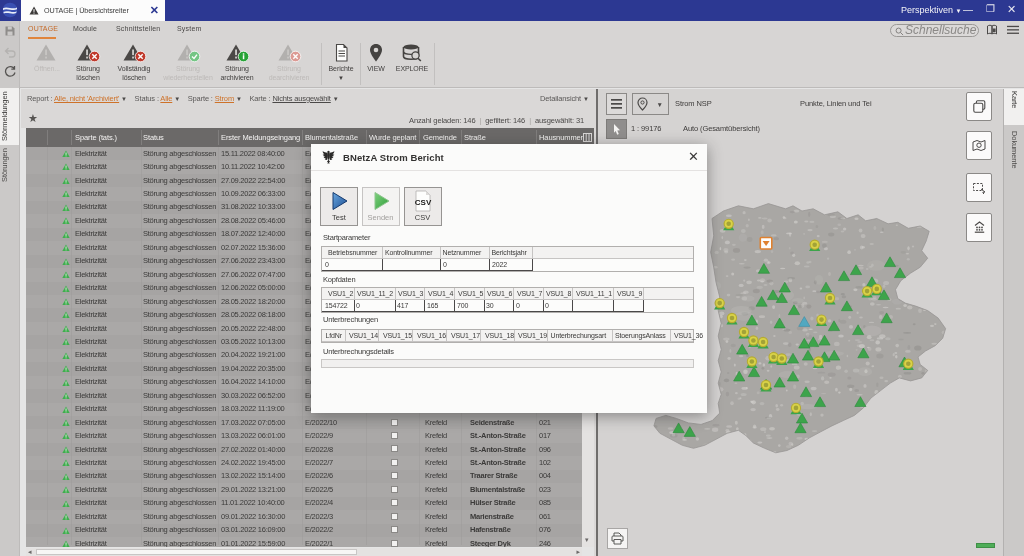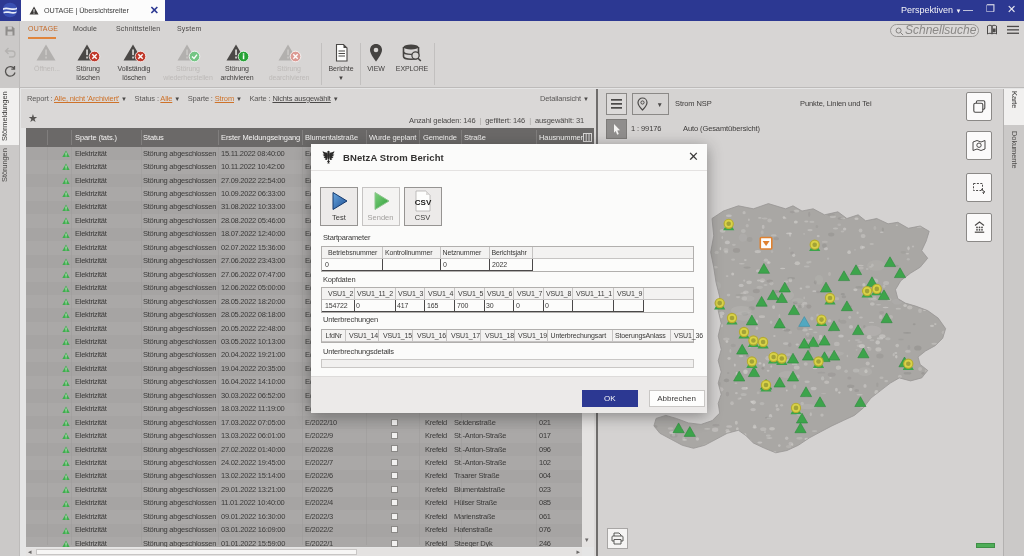--- a/index.html
+++ b/index.html
@@ -50,21 +50,21 @@
 #tablewrap { position:absolute; left:26px; top:128px; width:568px; height:419px; overflow:hidden; }
 #thead { position:absolute; left:0; top:0; width:568px; height:19px; background:#6b6968; color:#f4f3f2; font-size:7.5px; letter-spacing:-0.1px; }
 #thead span { position:absolute; top:5px; }
 #thead .cd { position:absolute; top:2px; width:1px; height:15px; background:#807e7d; }
 .trow { position:absolute; left:0; width:556px; height:14px; font-size:7.5px; letter-spacing:-0.25px; color:#3b3a39; }
 .trow.even { background:#a6a4a3; }
 .trow.odd { background:#aaa8a7; }
 .trow span { position:absolute; top:1.7px; white-space:nowrap; }
 .trow .warn { position:absolute; left:36px; top:3px; width:8px; height:7.5px; }
 .c1 { left:49px; } .c2 { left:117px; } .c3 { left:195px; } .c4 { left:279px; }
-.c5 { left:399px; } .c6 { left:428px; } .c7 { left:513px; }
+.c5 { left:399px; } .c6 { left:444px;font-weight:bold; } .c7 { left:513px; }
 .cb { left:365px; top:2.6px!important; width:7px; height:7px; background:#f2f1f0; border:1px solid #8a8886; }
 .colline { position:absolute; top:19px; width:1px; height:398px; background:#9d9b9a; opacity:0.55; }
 
 
 #vscroll { position:absolute; left:582px; top:147px; width:12px; height:400px; background:#e4e2e1; }
 #vthumb { position:absolute; left:1.5px; top:1px; width:9px; height:80px; background:#f7f6f5; border:0.5px solid #c8c6c5; }
 #hscroll { position:absolute; left:26px; top:547.5px; width:556px; height:8.5px; background:#e4e2e1; }
 #hthumb { position:absolute; left:10px; top:1px; width:321px; height:6.5px; background:#f7f6f5; border:0.5px solid #c8c6c5; }
 .sarr { position:absolute; font-size:7px; color:#6b6968; }
 
@@ -1737,18 +1737,14 @@
           <div class="vline" style="left:124px"></div>
           <div class="vline" style="left:158px"></div>
           <div class="vline" style="left:191.7px"></div>
           <div class="vline" style="left:224.9px"></div>
           <div class="vline" style="left:289.6px"></div>
           <div class="vline" style="left:348.3px"></div>
         </div>
  </div>
  <div class="mlabel" style="top:203.5px">Unterbrechungsdetails</div>
  <div id="mbar"></div>
- <div id="mfoot">
-  <div class="okbtn">OK</div>
-  <div class="cancelbtn">Abbrechen</div>
- </div>
 </div>
 
 </div>
 </body></html>

